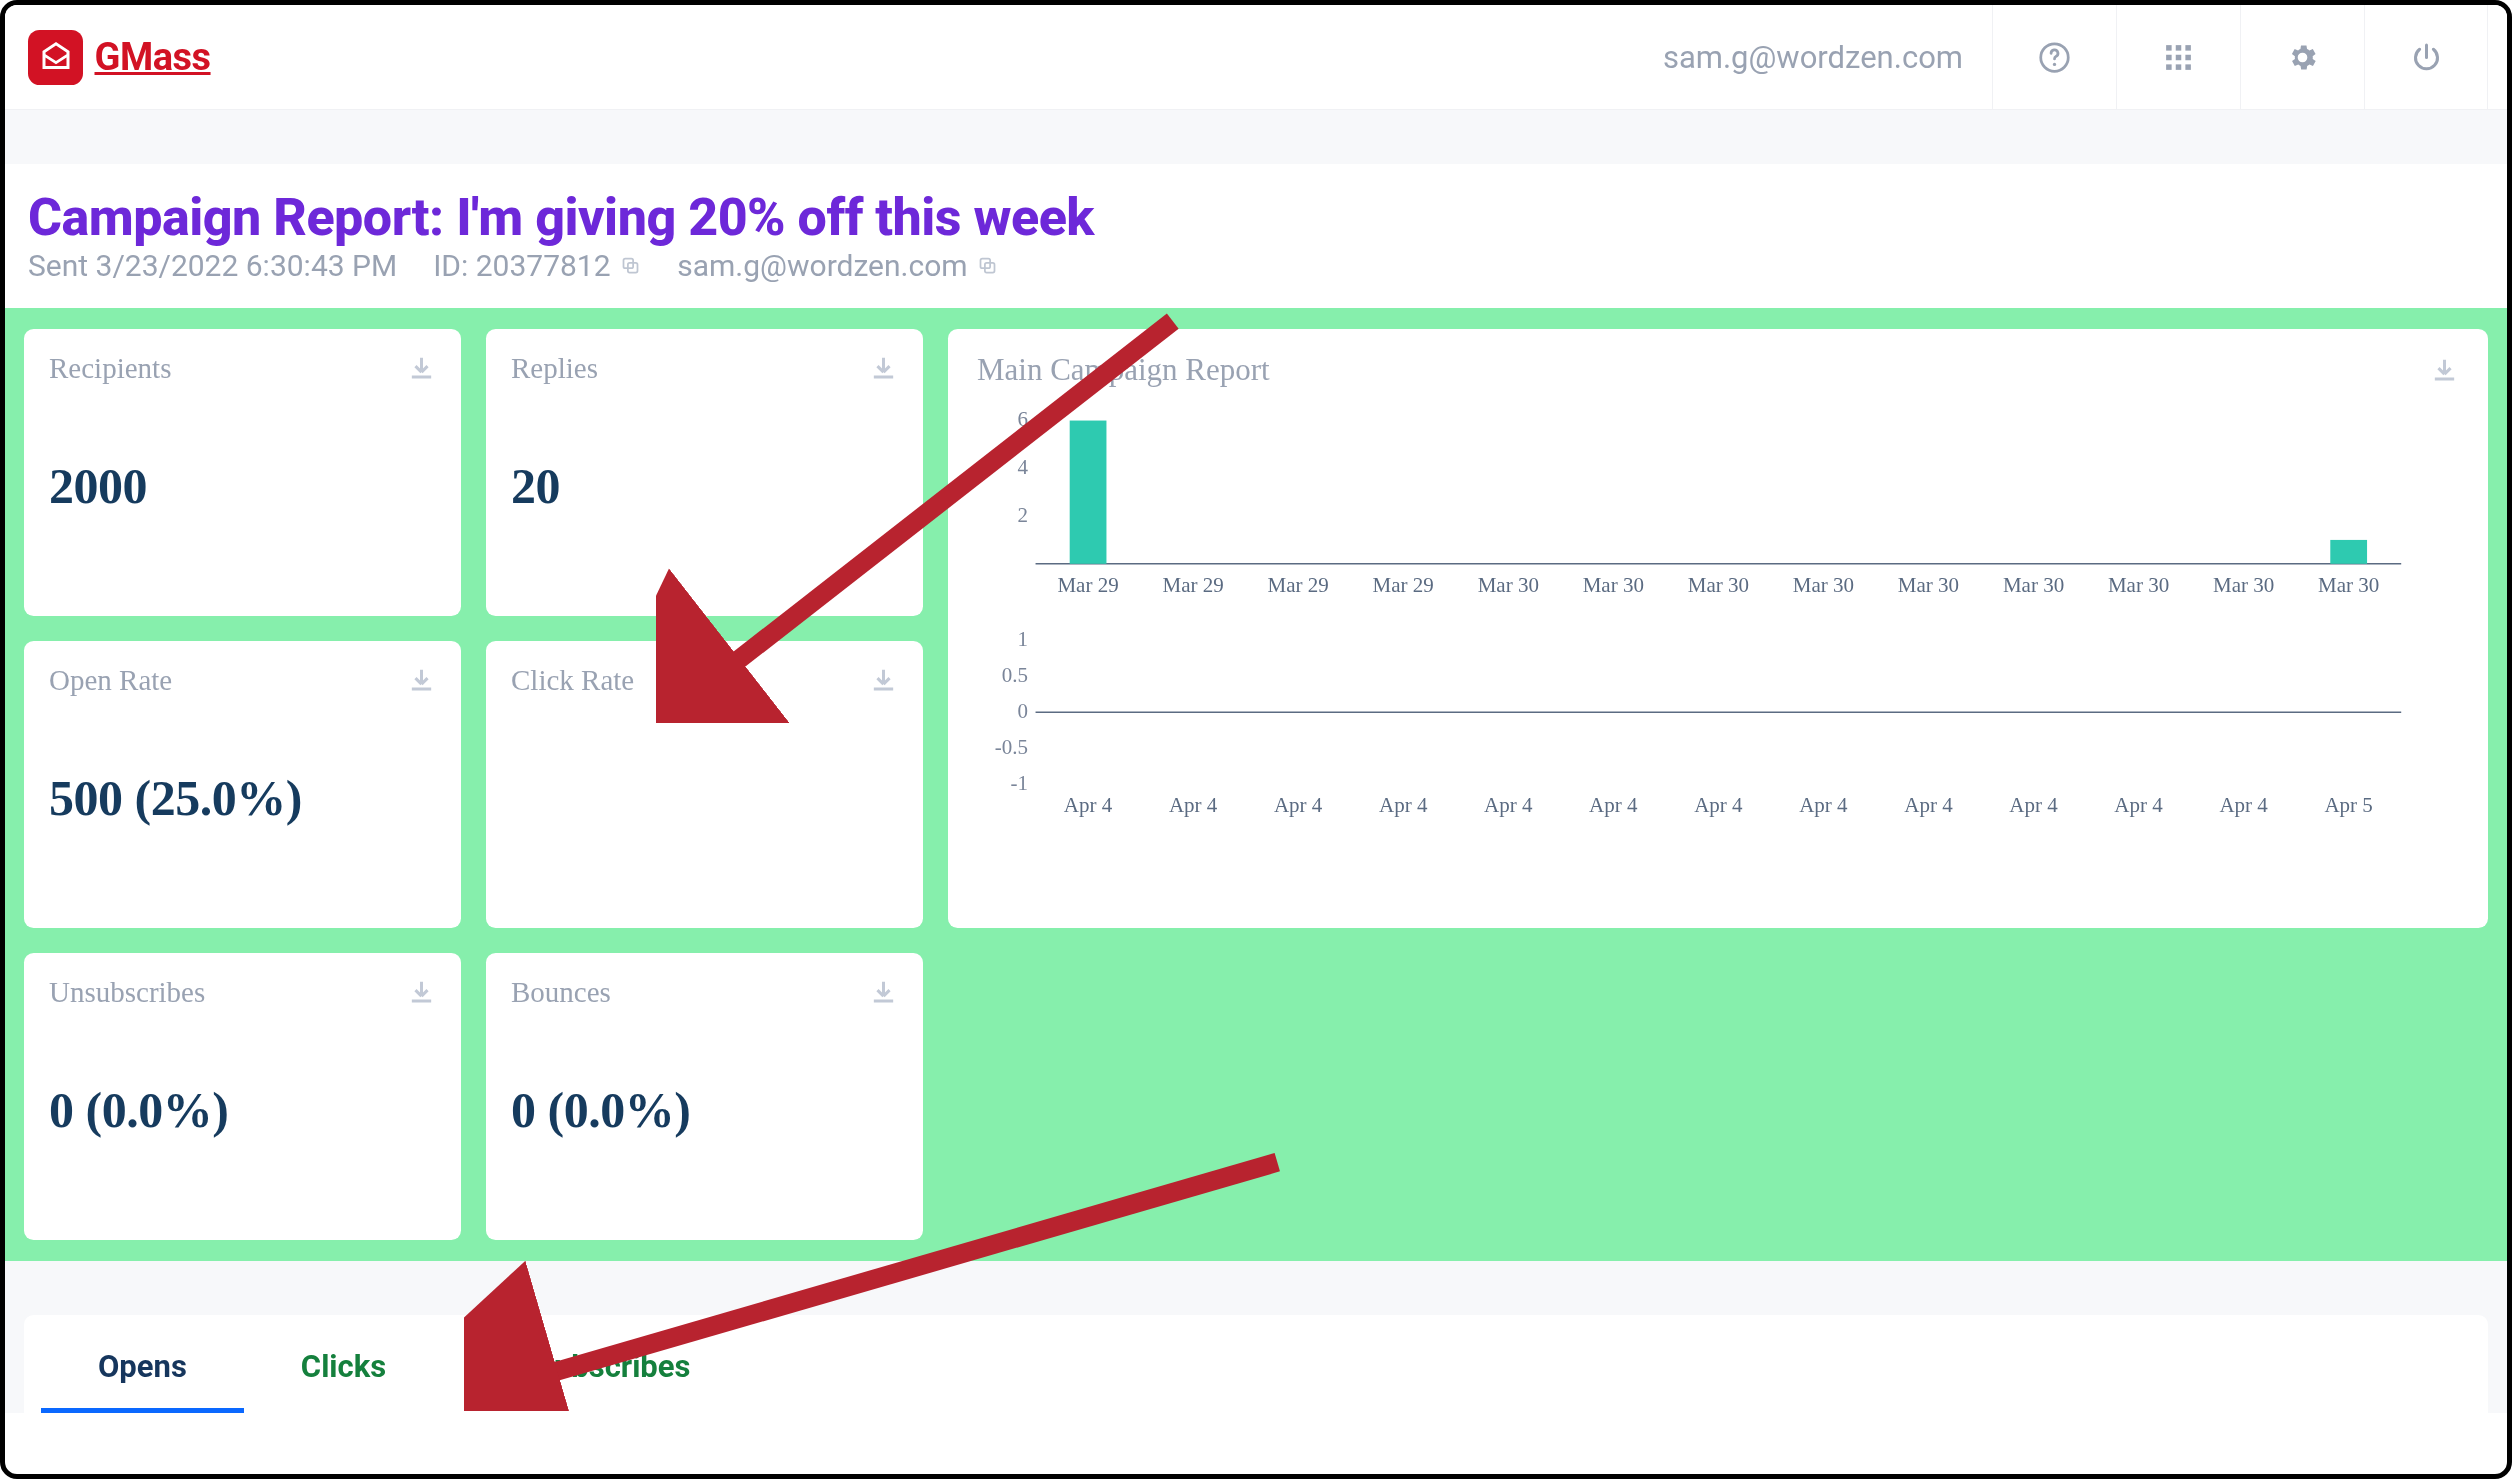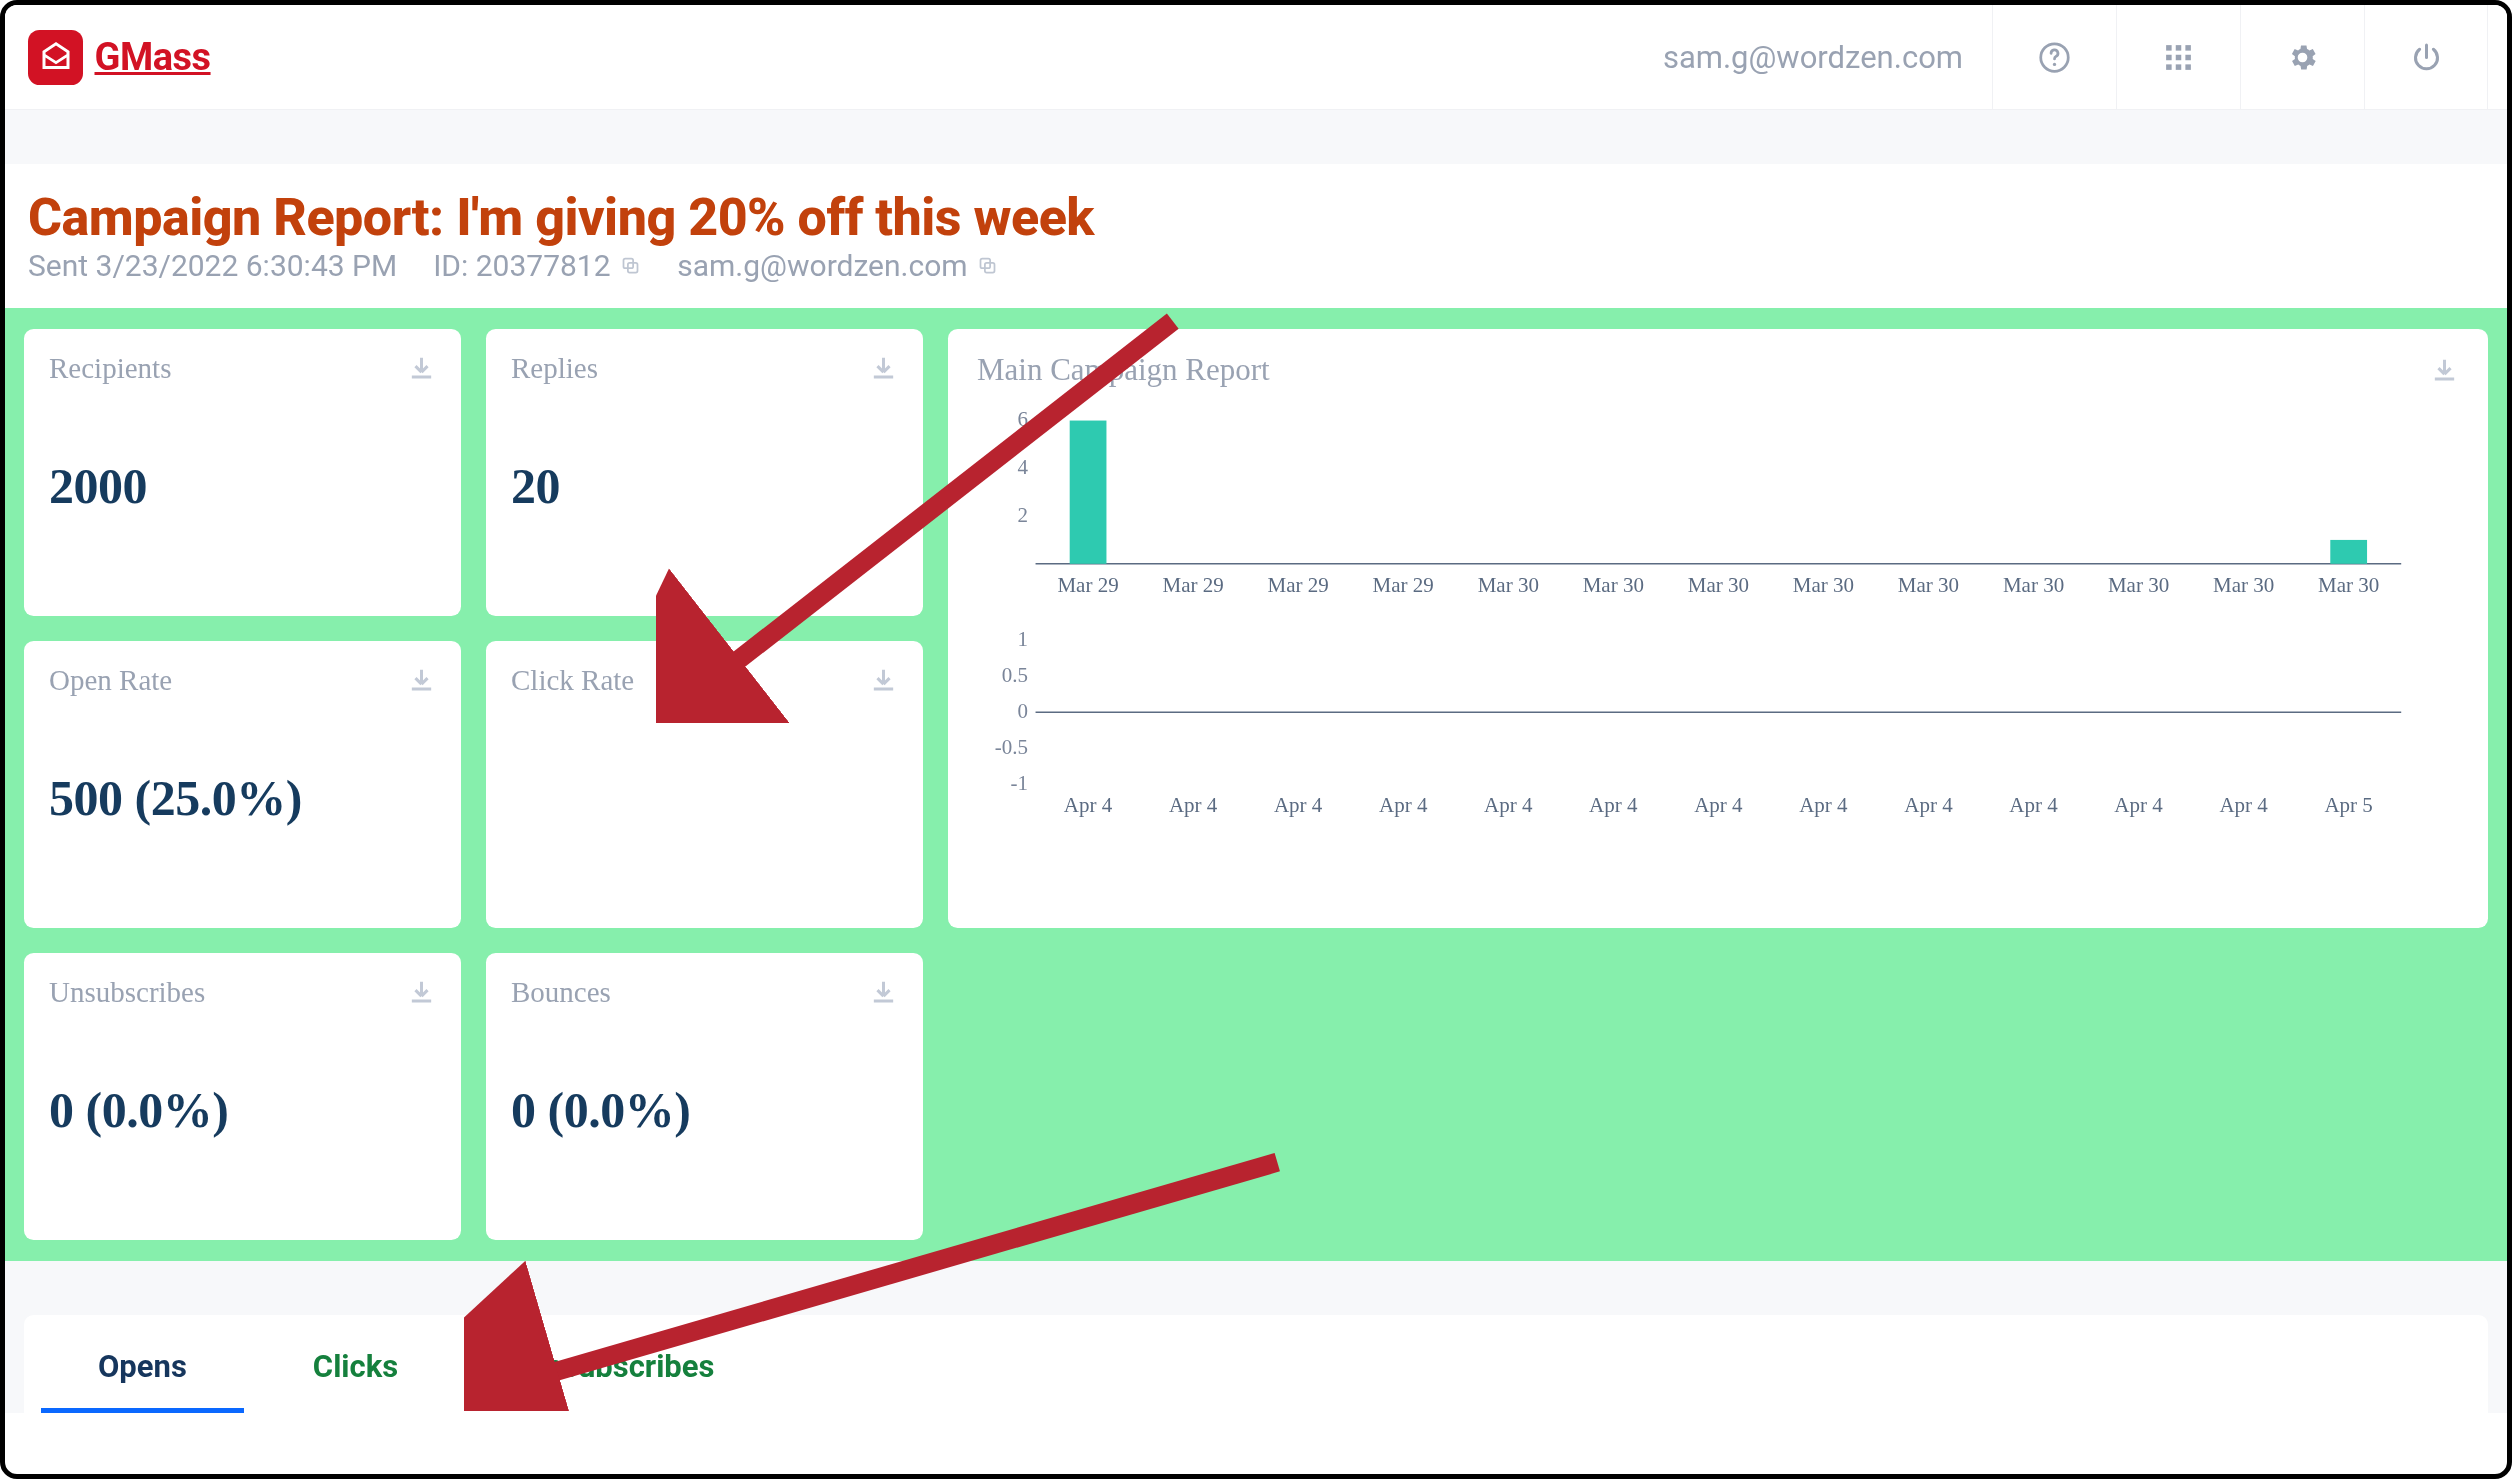--- a/index.html
+++ b/index.html
@@ -44,21 +44,21 @@
 
   .spacer-band { height: 54px; background: #f7f8fa; }
 
   .header-section {
     background: #fff;
     padding: 23px 23px 25px 23px;
   }
   .page-title {
     font-size: 52px;
     font-weight: 800;
-    color: #c2410c;
+    color: #6d28d9;
     letter-spacing: -0.5px;
   }
   .meta-row {
     display: flex;
     align-items: center;
     gap: 36px;
     font-size: 30px;
     color: #99a2b2;
   }
   .meta-row .meta-item { display: flex; align-items: center; gap: 9.6px; }
@@ -110,21 +110,21 @@
   .tabs-band {
     background: #f7f8fa;
     padding: 54px 0 0 0;
   }
   .tab-card {
     background: #fff;
     border-radius: 9.6px 9.6px 0 0;
     margin: 0 19px;
     padding: 33px 17px 0 17px;
     display: flex;
-    gap: 12px;
+    gap: 0;
   }
   .tab-item {
     padding: 0 57px 23px 57px;
     font-size: 31px;
     font-weight: 700;
     color: #15803d;
     border-bottom: 5.7px solid transparent;
     cursor: pointer;
     position: relative;
   }

